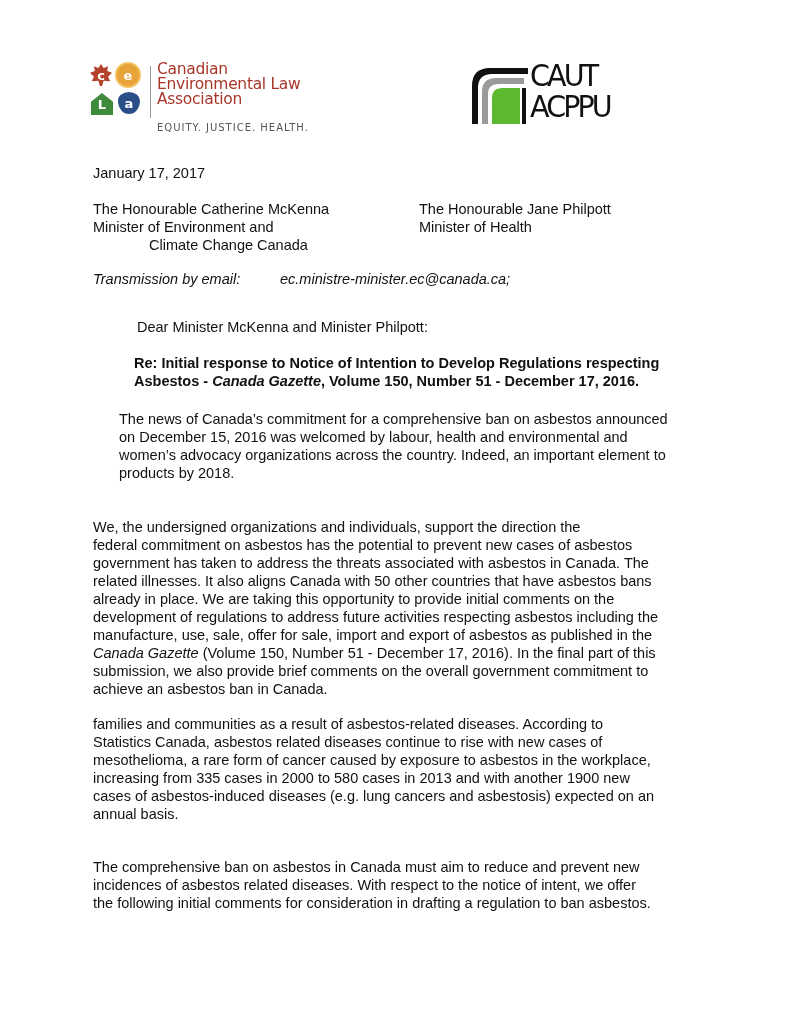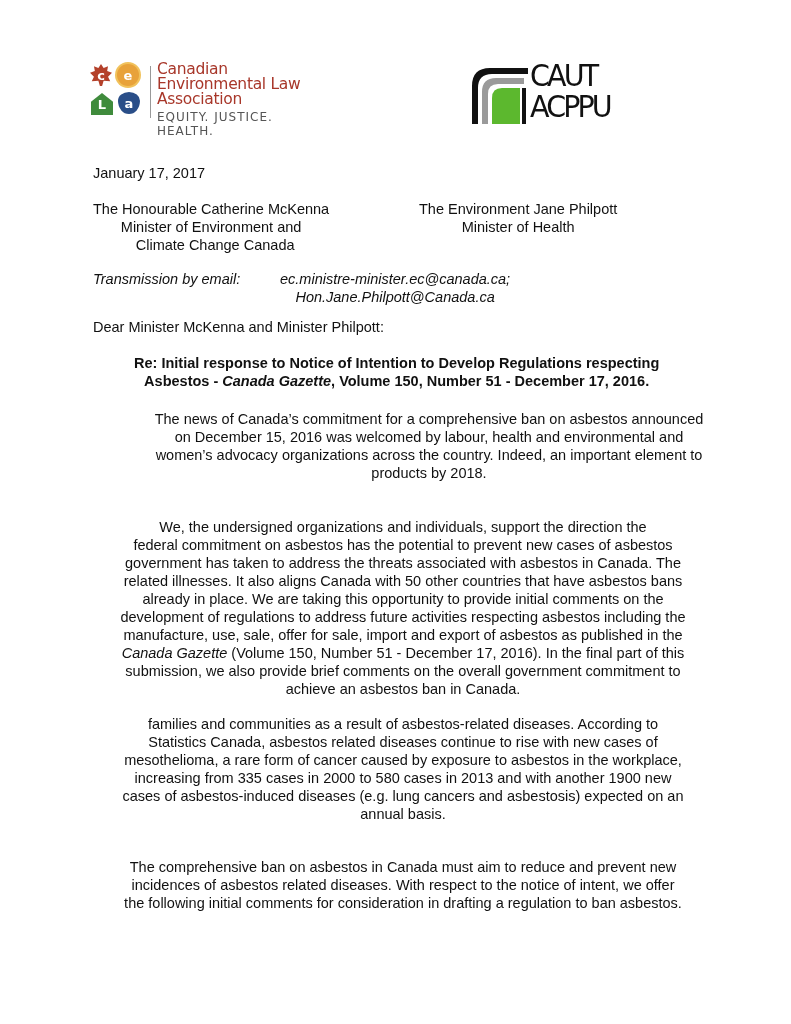--- a/index.html
+++ b/index.html
@@ -12,33 +12,33 @@
     .cela-icons { position:absolute; left:0; top:0; width:52px; height:58px; }
     .ci { position:absolute; width:22px; height:22px; display:flex; align-items:center; justify-content:center;
           color:#fff; font-weight:bold; font-size:13px; font-family:"DejaVu Sans", sans-serif; }
     .ci-c { left:0; top:2px; background:#b4412b; border-radius:4px; clip-path:polygon(50% 0,62% 18%,82% 10%,78% 32%,100% 40%,82% 58%,92% 78%,62% 76%,55% 100%,45% 100%,38% 76%,8% 78%,18% 58%,0 40%,22% 32%,18% 10%,38% 18%); }
     .ci-e { left:27px; top:2px; background:#e8a23a; border-radius:50%; box-shadow:0 0 0 2px #f1c25c; }
     .ci-l { left:1px; top:31px; background:#3f8b3c; clip-path:polygon(50% 0,100% 40%,100% 100%,0 100%,0 40%); }
     .ci-a { left:28px; top:30px; background:#2a4e88; border-radius:50% 50% 50% 50% / 40% 40% 60% 60%; }
     .cela-div { position:absolute; left:60px; top:4px; width:1px; height:52px; background:#999; }
     .cela-text { position:absolute; left:67px; top:0; }
     .cela-name { color:#a8372a; font-size:15.5px; line-height:15px; font-family:"DejaVu Sans", sans-serif; letter-spacing:-0.3px; }
-    .cela-tag { color:#555; font-size:12px; letter-spacing:1px; margin-top:3px; font-family:"DejaVu Sans", sans-serif; }
+    .cela-tag { color:#555; font-size:10px; letter-spacing:1px; margin-top:15px; font-family:"DejaVu Sans", sans-serif; }
 
     
     .caut { position:absolute; left:472px; top:62px; width:180px; height:66px; }
     .caut-mark { position:absolute; left:0; top:2px; width:56px; height:60px; }
     .caut-text { position:absolute; left:58px; top:-2px; font-family:"DejaVu Sans", sans-serif; font-size:30px;
                  line-height:31px; color:#111; letter-spacing:-3px; transform:scaleX(0.95); transform-origin:left; }
 
     .text { position:absolute; left:93px; font-size:14.5px; line-height:18px; white-space:nowrap; }
     .text.para { width:620px; }
     .bold { font-weight:bold; }
     .ital { font-style:italic; }
-    .line { display:block;text-align:center; }
+    .line { display:block; }
   </style>
 </head>
 <body>
 
 <div class="page">
 
   <div class="cela">
     <div class="cela-icons">
       <div class="ci ci-c">c</div>
       <div class="ci ci-e">e</div>
@@ -65,34 +65,33 @@
       <div>CAUT</div>
       <div>ACPPU</div>
     </div>
   </div>
 
   <div class="text" style="top:164px;">January 17, 2017</div>
 
   <div class="text" style="top:200px;">
     <span class="line">The Honourable Catherine McKenna</span>
     <span class="line">Minister of Environment and</span>
-    <span class="line" style="white-space:pre;">  Climate Change Canada</span>
+    <span class="line" style="white-space:pre;margin-left:48px;">  Climate Change Canada</span>
   </div>
   <div class="text" style="top:200px; left:419px;">
-    <span class="line">The Environment Jane Philpott</span>
+    <span class="line">The Honourable Jane Philpott</span>
     <span class="line">Minister of Health</span>
   </div>
 
   <div class="text ital" style="top:270px;">Transmission by email:</div>
   <div class="text ital" style="top:270px; left:280px;">
     <span class="line">ec.ministre-minister.ec@canada.ca;</span>
-    <span class="line">Hon.Jane.Philpott@Canada.ca</span>
   </div>
 
-  <div class="text" style="top:318px;">Dear Minister McKenna and Minister Philpott:</div>
+  <div class="text" style="top:318px;margin-left:44px;">Dear Minister McKenna and Minister Philpott:</div>
 
   <div class="text bold" style="top:354px;margin-left:41px;">
     <span class="line">Re: Initial response to Notice of Intention to Develop Regulations respecting</span>
     <span class="line"><span>Asbestos - </span><span class="ital">Canada Gazette</span><span>, Volume 150, Number 51 - December 17, 2016.</span></span>
   </div>
 
   <div class="text para" style="top:410px;margin-left:26px;">
     <span class="line">The news of Canada’s commitment for a comprehensive ban on asbestos announced</span>
     <span class="line">on December 15, 2016 was welcomed by labour, health and environmental and</span>
     <span class="line">women’s advocacy organizations across the country. Indeed, an important element to</span>

